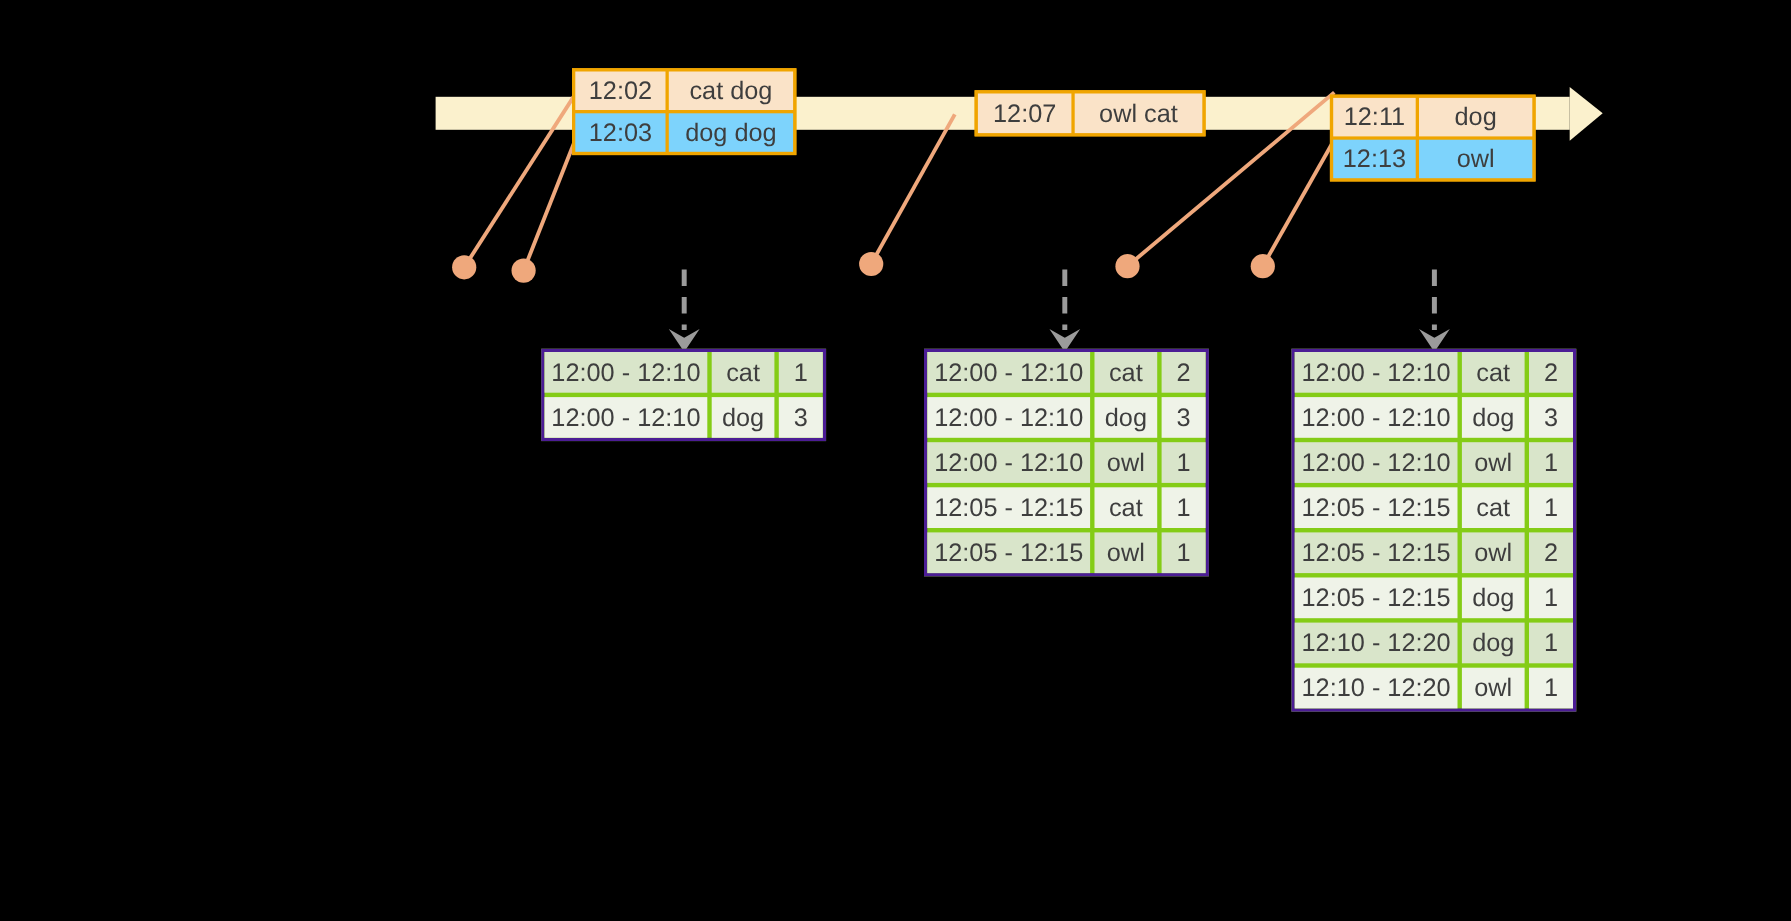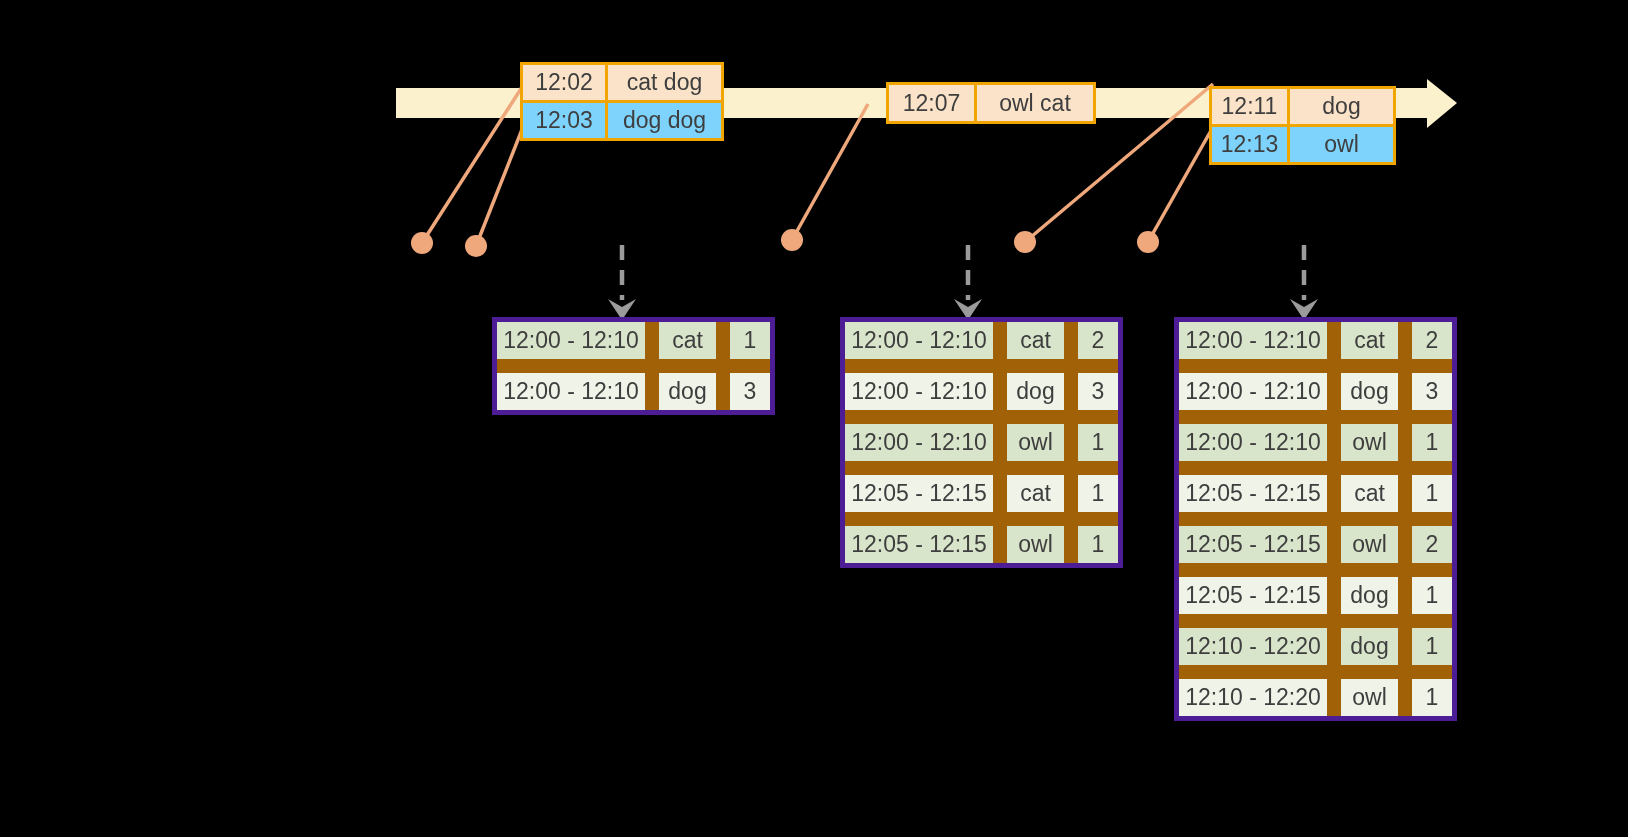--- a/index.html
+++ b/index.html
@@ -18,21 +18,21 @@
 
   
   .etable{border:3px solid #F0A500;background:#F0A500;gap:3px;}
   .etable .cell.even{background:#FAE3C8;}
   .etable .cell.odd{background:#7dd3fc;text-align:center;}
   .t-events-1{left:520px;top:62px;grid-template-columns:82px 113px;grid-auto-rows:35px;}
   .t-events-2{left:864px;top:82px;grid-template-columns:85px 116px;grid-auto-rows:36px;margin-left:22px;}
   .t-events-3{left:1209px;top:62px;grid-template-columns:75px 103px;grid-auto-rows:35px;margin-top:24px;}
 
   
-  .rtable{border:5px solid #4c1d95;background:#a16207;gap:14px;}
+  .rtable{border:3px solid #4c1d95;background:#84cc16;gap:4px;}
   .rtable .cell.even{background:#D9E5CA;}
   .rtable .cell.odd{background:#EFF3E8;}
   .t-results-1{left:492px;top:317px;grid-template-columns:148px 57px 40px;grid-auto-rows:37px;}
   .t-results-2{left:840px;top:317px;grid-template-columns:148px 57px 40px;grid-auto-rows:37px;}
   .t-results-3{left:1174px;top:317px;grid-template-columns:148px 57px 40px;grid-auto-rows:37px;}
 </style>
 </head>
 <body>
 
 <div id="stage">

